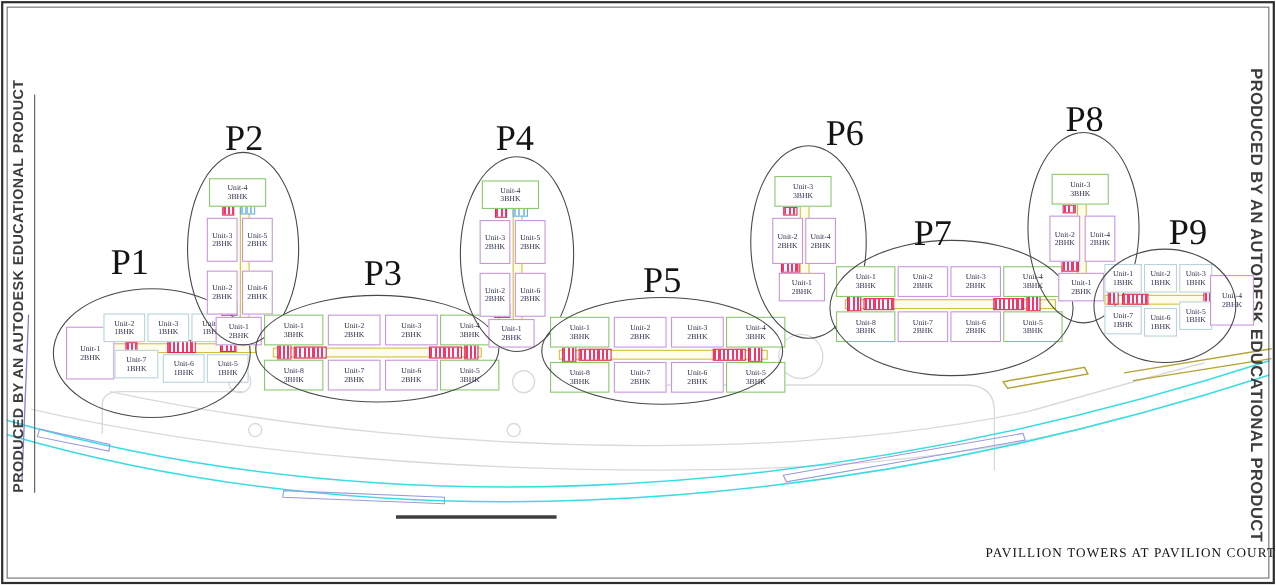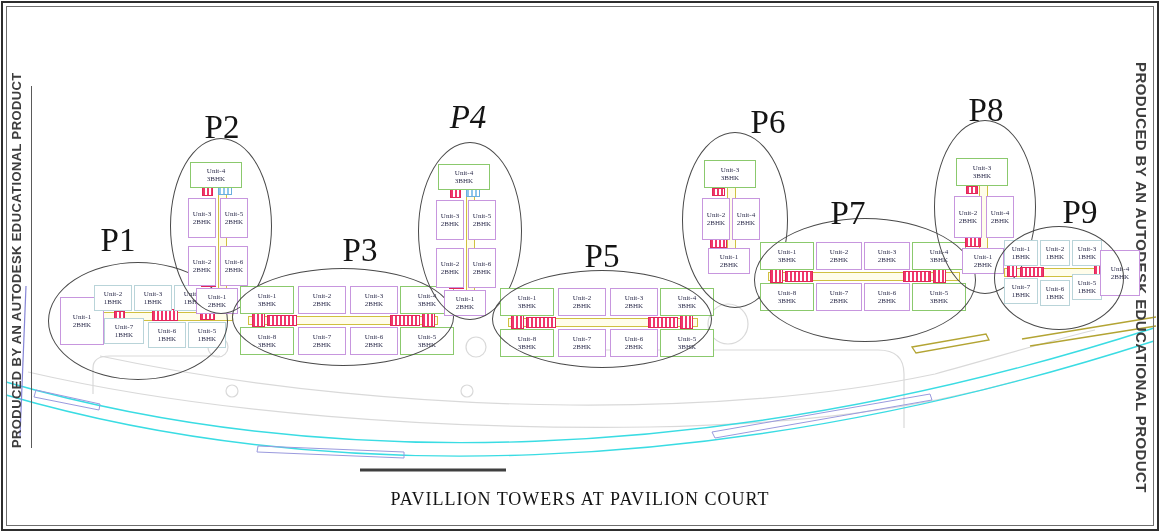--- a/index.html
+++ b/index.html
@@ -28,21 +28,21 @@
   .p-label{position:absolute;transform:translate(-50%,-50%);font-size:33px;color:#141414;
            font-family:"Liberation Serif",serif;line-height:1;}
   .unit{border:1.5px solid;background:#ffffff;display:flex;flex-direction:column;
         align-items:center;justify-content:center;text-align:center;}
   .u-name,.u-bhk{font-size:7px;line-height:1.15;color:#2e2e4d;font-family:"Liberation Serif",serif;}
   .corridor{border:1.5px solid;background:#fffdea;}
   .hatch-red{background:repeating-linear-gradient(90deg,#f0366b 0 2px,#ffffff 2px 4px);border:1px solid #e22558;}
   .hatch-blue{background:repeating-linear-gradient(90deg,#8ec6ec 0 2px,#ffffff 2px 4px);border:1px solid #6aaede;}
 
   
-  .title{position:absolute;left:0;right:0;bottom:22px;text-align:center;font-size:18px;
+  .title{position:absolute;left:0;right:0;bottom:22px;text-align:right;font-size:12px;
          letter-spacing:1px;color:#131313;z-index:3;font-family:"Liberation Serif",serif;}
 </style>
 </head>
 <body>
 
 <div id="sheet">
 
   <svg class="bg" width="1160" height="532" viewBox="0 0 1160 532">
     <path fill="none" stroke-width="1.2" d="M 100,356 C 260,390 430,404 570,405 C 710,406 830,396 935,374 C 1000,356 1060,338 1095,330" stroke="#d9d9d9"></path>
     <path fill="none" stroke-width="1.2" d="M 28,372 C 210,414 440,430 650,427 C 810,424 920,408 1020,380" stroke="#d9d9d9"></path>
@@ -161,21 +161,21 @@
       </div>
       <div class="unit" style="left: 350px; top: 327px; width: 48px; height: 28px; border-color: rgb(199, 150, 222);">
         <div class="u-name">Unit-6</div>
         <div class="u-bhk">2BHK</div>
       </div>
       <div class="unit" style="left: 400px; top: 327px; width: 54px; height: 28px; border-color: rgb(139, 201, 109);">
         <div class="u-name">Unit-5</div>
         <div class="u-bhk">3BHK</div>
       </div>
       <div class="ellipse" style="left: 232px; top: 268px; width: 222px; height: 98px; border-color: rgb(74, 74, 74);"></div>
-      <div class="p-label" style="left: 360px; top: 250px;">P3</div>
+      <div class="p-label" style="left: 348px; top: 250px;">P3</div>
       <div class="corridor" style="left: 466px; top: 186px; width: 9px; height: 112px; border-color: rgb(208, 192, 64);"></div>
       <div class="hatch hatch-red" style="left: 450px; top: 188px; width: 11px; height: 10px;"></div>
       <div class="hatch hatch-blue" style="left: 466px; top: 187px; width: 14px; height: 10px;"></div>
       <div class="hatch hatch-red" style="left: 449px; top: 276px; width: 15px; height: 13px;"></div>
       <div class="unit" style="left: 438px; top: 164px; width: 52px; height: 26px; border-color: rgb(139, 201, 109);">
         <div class="u-name">Unit-4</div>
         <div class="u-bhk">3BHK</div>
       </div>
       <div class="unit" style="left: 436px; top: 200px; width: 28px; height: 40px; border-color: rgb(199, 150, 222);">
         <div class="u-name">Unit-3</div>
@@ -191,21 +191,21 @@
       </div>
       <div class="unit" style="left: 468px; top: 248px; width: 28px; height: 40px; border-color: rgb(199, 150, 222);">
         <div class="u-name">Unit-6</div>
         <div class="u-bhk">2BHK</div>
       </div>
       <div class="unit" style="left: 444px; top: 290px; width: 42px; height: 26px; border-color: rgb(199, 150, 222);">
         <div class="u-name">Unit-1</div>
         <div class="u-bhk">2BHK</div>
       </div>
       <div class="ellipse" style="left: 418px; top: 142px; width: 104px; height: 178px; border-color: rgb(74, 74, 74);"></div>
-      <div class="p-label" style="left: 468px; top: 117px; font-style: italic;">P4</div>
+      <div class="p-label" style="left: 468px; top: 127px;">P4</div>
       <div class="corridor" style="left: 508px; top: 318px; width: 190px; height: 9px; border-color: rgb(208, 192, 64);"></div>
       <div class="hatch hatch-red" style="left: 511px; top: 315px; width: 13px; height: 14px;"></div>
       <div class="hatch hatch-red" style="left: 526px; top: 317px; width: 30px; height: 11px;"></div>
       <div class="hatch hatch-red" style="left: 648px; top: 317px; width: 30px; height: 11px;"></div>
       <div class="hatch hatch-red" style="left: 680px; top: 315px; width: 13px; height: 14px;"></div>
       <div class="unit" style="left: 500px; top: 288px; width: 54px; height: 28px; border-color: rgb(139, 201, 109);">
         <div class="u-name">Unit-1</div>
         <div class="u-bhk">3BHK</div>
       </div>
       <div class="unit" style="left: 558px; top: 288px; width: 48px; height: 28px; border-color: rgb(199, 150, 222);">

